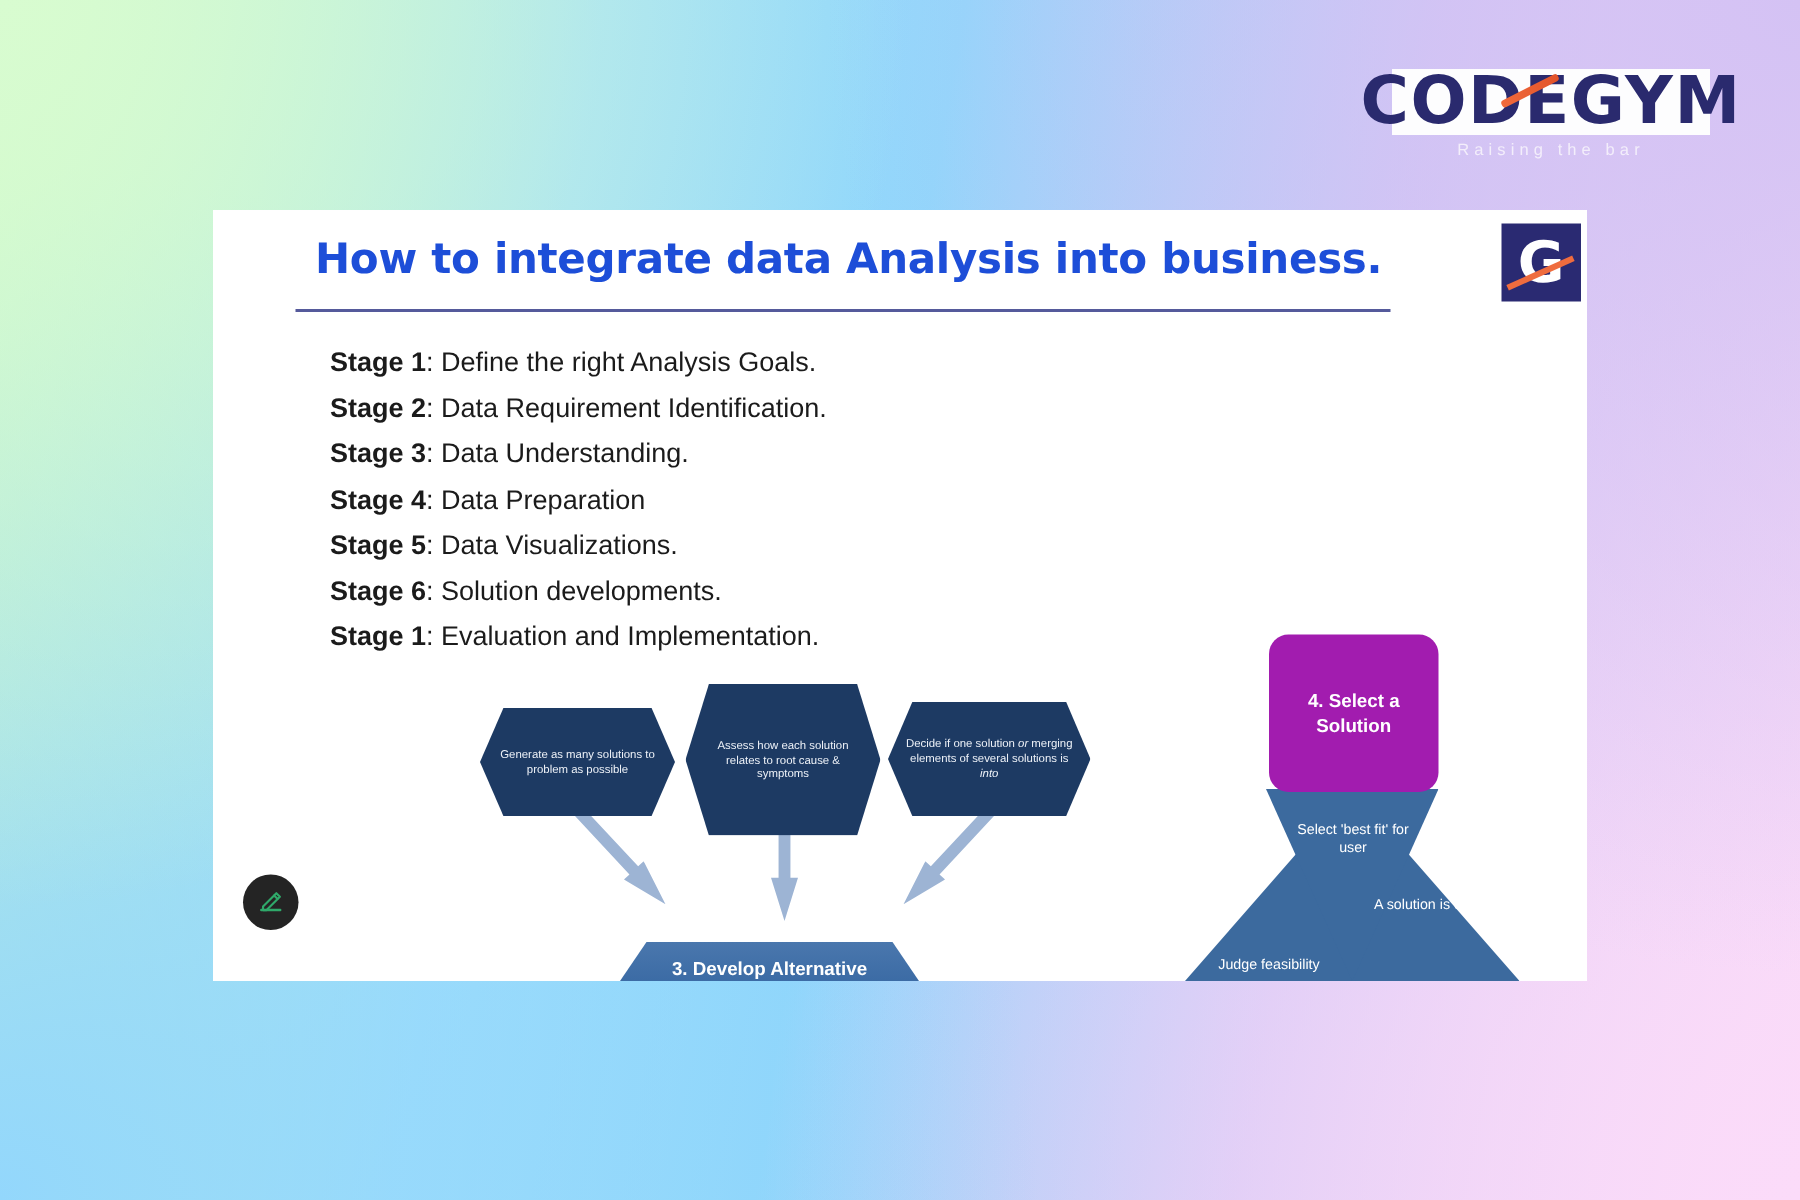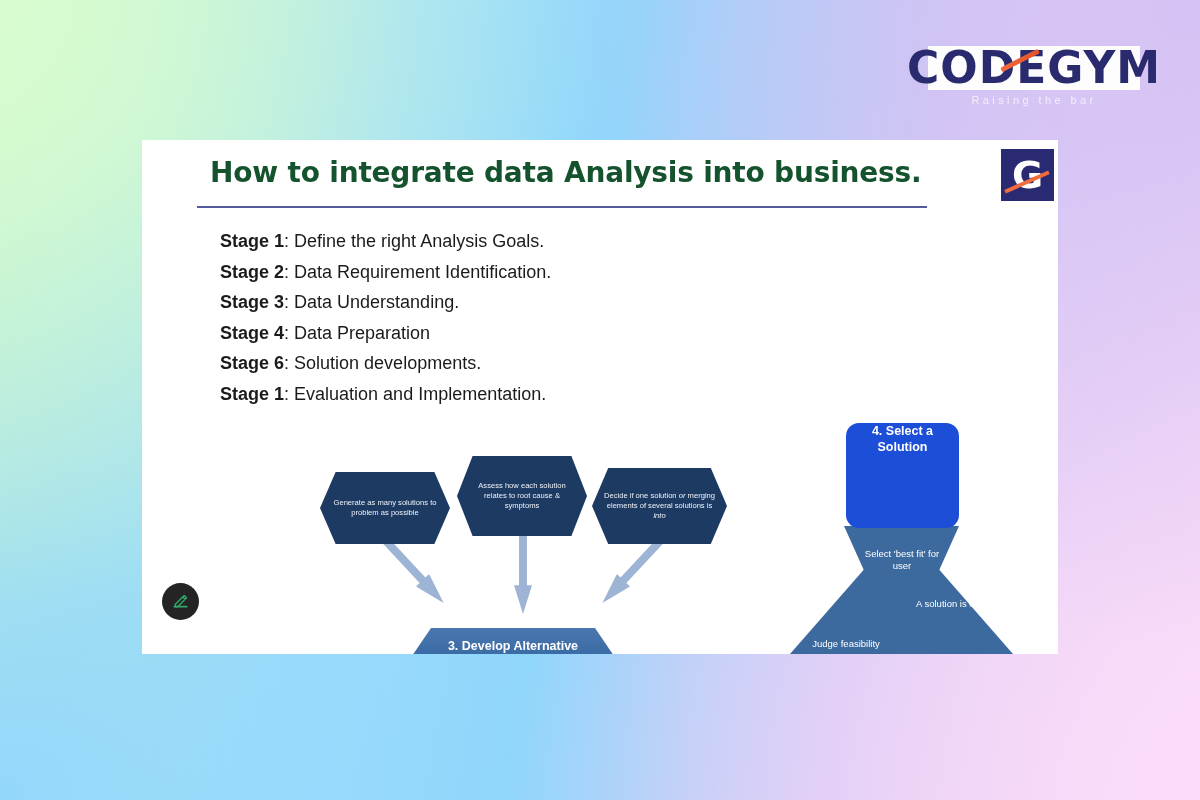--- a/index.html
+++ b/index.html
@@ -84,21 +84,21 @@
 
   
   #slide-title {
     position: absolute;
     left: 68px;
     top: 16px;
     width: 770px;
     font-family: "DejaVu Sans", sans-serif;
     font-weight: 700;
     font-size: 28px;
-    color: #14532d;
+    color: #1d4ed8;
     letter-spacing: -0.2px;
     white-space: nowrap;
   }
   #title-rule {
     position: absolute;
     left: 55px;
     top: 66px;
     width: 730px;
     height: 2px;
     background: #555a9b;
@@ -171,21 +171,21 @@
     align-items: center;
     justify-content: center;
     text-align: center;
     color: #eef2f8;
     font-size: 7.6px;
     line-height: 1.28;
     padding: 0 11px;
     box-sizing: border-box;
   }
   #hex-1 { left: 150px; top: 32px;  width: 130px; height: 72px; }
-  #hex-2 { left: 287px; top: 16px;  width: 130px; height: 80px; }
+  #hex-2 { left: 287px; top: 16px;  width: 130px; height: 101px; }
   #hex-3 { left: 422px; top: 28px;  width: 135px; height: 76px; }
 
   
   .arrow {
     position: absolute;
     background: #9db4d4;
   }
   #arrow-left {
     left: 206px; top: 100px;
     width: 18px; height: 86px;
@@ -235,24 +235,24 @@
     top: 283px;
     width: 235px;
     height: 231px;
   }
   #select-box {
     position: absolute;
     left: 56px;
     top: 0px;
     width: 113px;
     height: 105px;
-    background: #1d4ed8;
+    background: #a21caf;
     border-radius: 13px;
     display: flex;
-    align-items: flex-start;
+    align-items: center;
     justify-content: center;
     text-align: center;
     color: #ffffff;
     font-weight: 700;
     font-size: 12.5px;
     line-height: 1.3;
     z-index: 3;
   }
   .tri {
     position: absolute;
@@ -328,20 +328,23 @@
       <span class="stage-key">Stage 1</span><span>: </span><span>Define the right Analysis Goals.</span>
     </div>
     <div class="stage-row">
       <span class="stage-key">Stage 2</span><span>: </span><span>Data Requirement Identification.</span>
     </div>
     <div class="stage-row">
       <span class="stage-key">Stage 3</span><span>: </span><span>Data Understanding.</span>
     </div>
     <div class="stage-row">
       <span class="stage-key">Stage 4</span><span>: </span><span>Data Preparation</span>
+    </div>
+    <div class="stage-row">
+      <span class="stage-key">Stage 5</span><span>: </span><span>Data Visualizations.</span>
     </div>
     <div class="stage-row">
       <span class="stage-key">Stage 6</span><span>: </span><span>Solution developments.</span>
     </div>
     <div class="stage-row">
       <span class="stage-key">Stage 1</span><span>: </span><span>Evaluation and Implementation.</span>
     </div>
   </div>
 
   <div id="hex-diagram">

